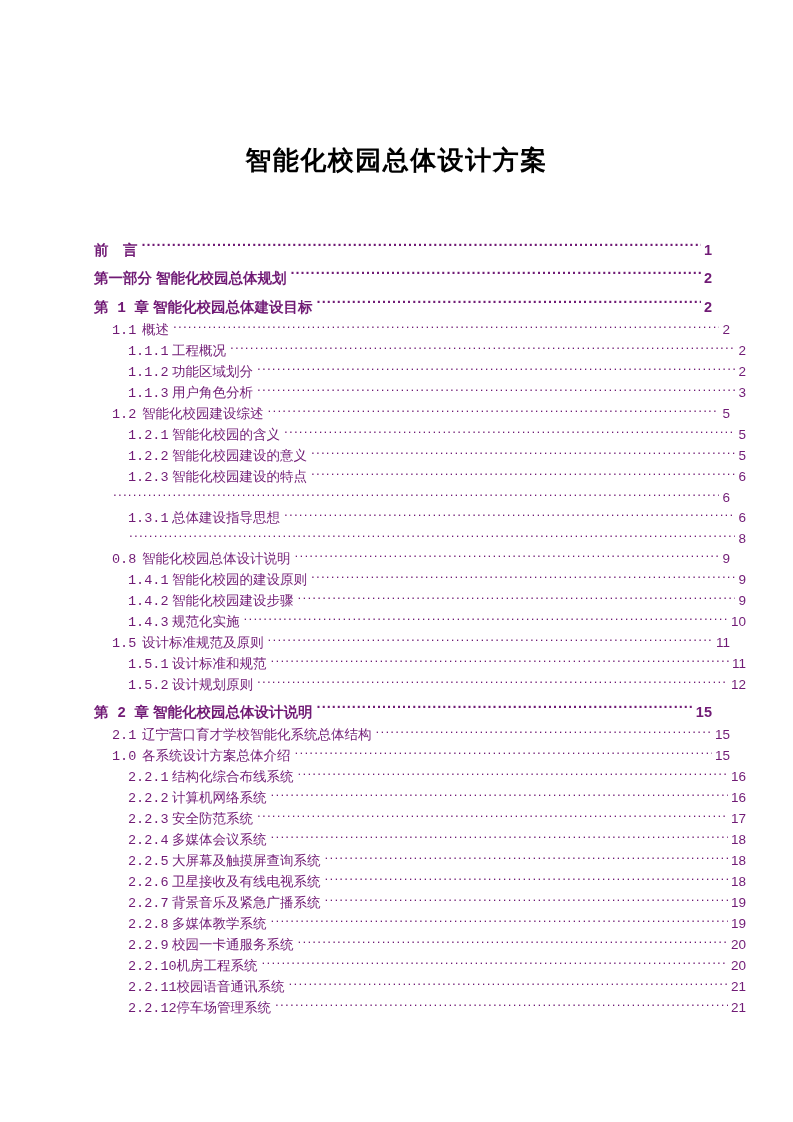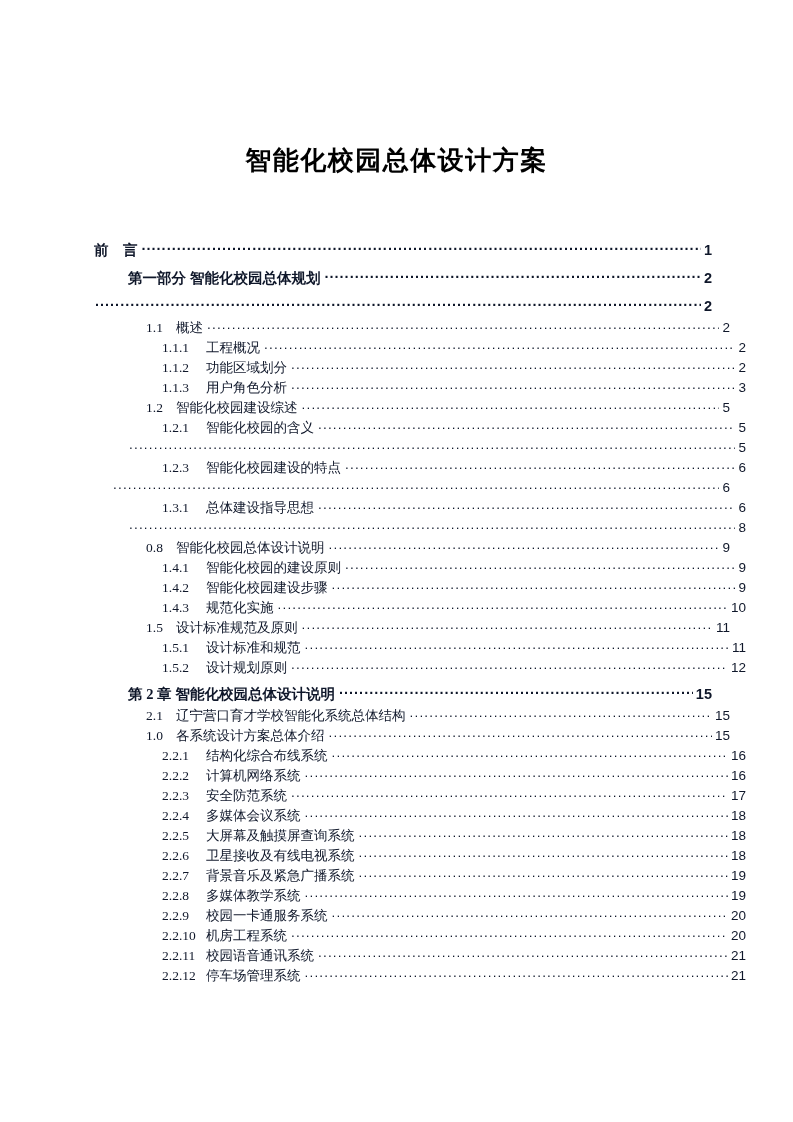--- a/index.html
+++ b/index.html
@@ -38,24 +38,24 @@
   
   .toc {
     position: absolute;
     left: 94px;
     top: 238px;
     width: 618px;
   }
 
   .toc-entry {
     display: flex;
-    align-items: center;
+    align-items: flex-start;
     width: 100%;
     white-space: nowrap;
-    color: #0f172a;
+    color: #701a75;
   }
 
   .toc-label {
     flex: 0 0 auto;
     padding-right: 3px;
   }
 
   .toc-leader {
     flex: 1 1 auto;
     overflow: hidden;
@@ -117,22 +117,21 @@
   }
   .lvl2 .toc-leader::before {
     letter-spacing: 1.2px;
   }
 
   
   .gap-after-sm { margin-bottom: 4px; }
 
   .num {
     display: inline-block;
-    font-family: Liberation Serif, serif;
-    margin-left: 34px;
+    font-family: Liberation Mono, monospace;
   }
   .lvl1 .num { min-width: 30px; }
   .lvl2 .num { min-width: 44px; }
   .lvl0 .num { padding-right: 4px; }
 
   .txt { display: inline-block; }
 </style>
 </head>
 <body>
 
@@ -145,20 +144,21 @@
         <span class="toc-label"><span class="txt">前　言</span></span>
         <span class="toc-leader"></span>
         <span class="toc-page">1</span>
       </div>
       <div class="toc-entry lvl0 gap-after-sm">
         <span class="toc-label"><span class="num">第一部分</span><span class="txt">智能化校园总体规划</span></span>
         <span class="toc-leader"></span>
         <span class="toc-page">2</span>
       </div>
       <div class="toc-entry lvl0">
+        <span class="toc-label"><span class="num">第 1 章</span><span class="txt">智能化校园总体建设目标</span></span>
         <span class="toc-leader"></span>
         <span class="toc-page">2</span>
       </div>
       <div class="toc-entry lvl1">
         <span class="toc-label"><span class="num">1.1</span><span class="txt">概述</span></span>
         <span class="toc-leader"></span>
         <span class="toc-page">2</span>
       </div>
       <div class="toc-entry lvl2">
         <span class="toc-label"><span class="num">1.1.1</span><span class="txt">工程概况</span></span>
@@ -179,20 +179,21 @@
         <span class="toc-label"><span class="num">1.2</span><span class="txt">智能化校园建设综述</span></span>
         <span class="toc-leader"></span>
         <span class="toc-page">5</span>
       </div>
       <div class="toc-entry lvl2">
         <span class="toc-label"><span class="num">1.2.1</span><span class="txt">智能化校园的含义</span></span>
         <span class="toc-leader"></span>
         <span class="toc-page">5</span>
       </div>
       <div class="toc-entry lvl2">
+        <span class="toc-label"><span class="num">1.2.2</span><span class="txt">智能化校园建设的意义</span></span>
         <span class="toc-leader"></span>
         <span class="toc-page">5</span>
       </div>
       <div class="toc-entry lvl2">
         <span class="toc-label"><span class="num">1.2.3</span><span class="txt">智能化校园建设的特点</span></span>
         <span class="toc-leader"></span>
         <span class="toc-page">6</span>
       </div>
       <div class="toc-entry lvl1">
         <span class="toc-leader"></span>

